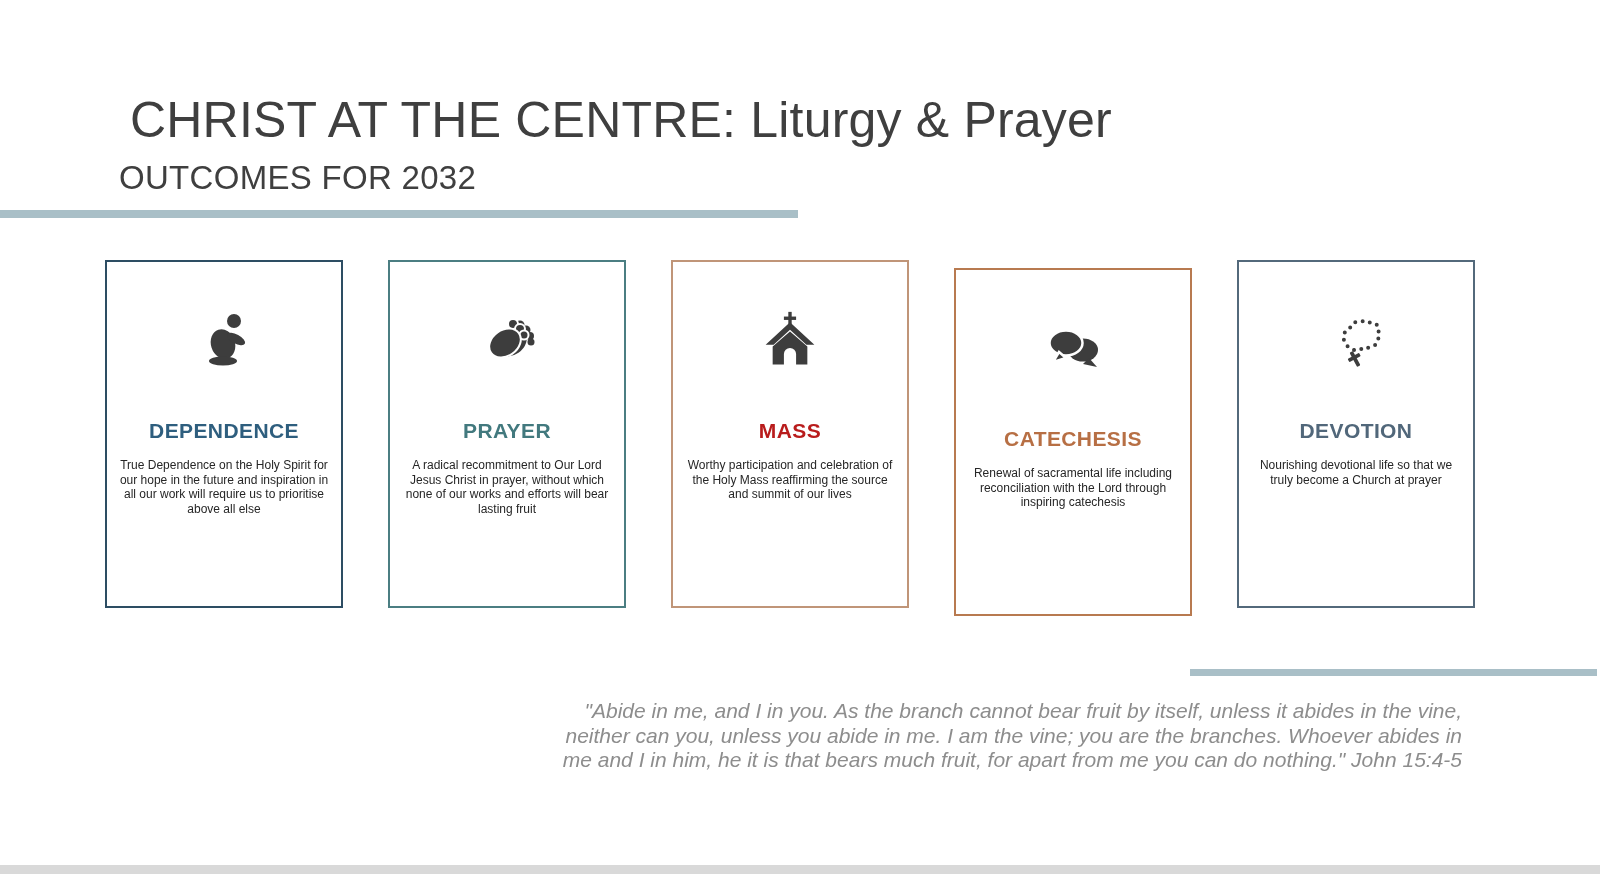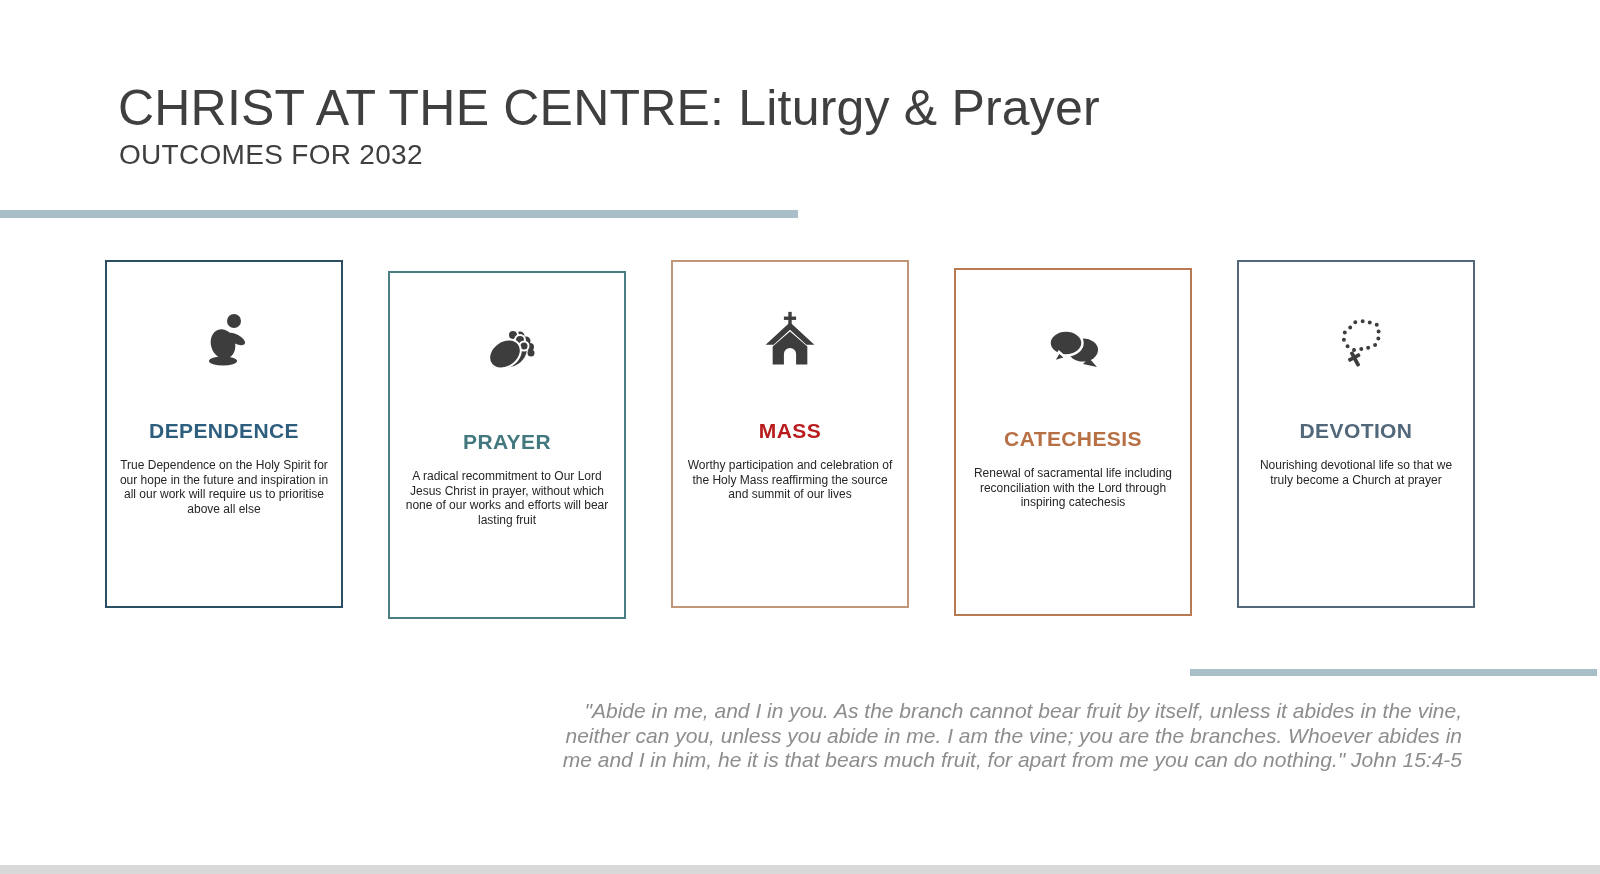--- a/index.html
+++ b/index.html
@@ -2,24 +2,24 @@
 <html><head>
 <meta charset="utf-8">
 <style>
   html,body{margin:0;padding:0;}
   body{
     width:1600px;height:874px;position:relative;background:#ffffff;
     font-family:"Liberation Sans",sans-serif;overflow:hidden;
   }
   .title-block{position:absolute;left:118px;top:82px;}
   .page-title{
-    margin:0;font-size:50px;font-weight:400;color:#3f3f3f;letter-spacing:0.2px;line-height:1.05;text-align:right;
+    margin:12px;font-size:50px;font-weight:400;color:#3f3f3f;letter-spacing:0.2px;line-height:1.05;text-align:right;
   }
   .page-subtitle{
-    margin:4px 0 0 1px;font-size:28px;font-weight:400;color:#3f3f3f;letter-spacing:0.3px;
+    margin:4px 0 0 1px;font-size:33px;font-weight:400;color:#3f3f3f;letter-spacing:0.3px;
   }
   .top-bar{position:absolute;left:0;top:210px;width:798px;height:8px;background:#a9bfc7;}
   .bottom-bar{position:absolute;left:1190px;top:669px;width:407px;height:7px;background:#a9bfc7;}
   .bottom-strip{position:absolute;left:0;top:865px;width:1600px;height:9px;background:#d9d9d9;}
 
   .cards{position:absolute;left:105px;top:260px;display:flex;gap:45px;}
   .card{
     width:234px;height:344px;border:2px solid #555;background:#ffffff;
     display:flex;flex-direction:column;align-items:center;text-align:center;box-sizing:content-box;
   }
@@ -56,21 +56,21 @@
           <circle cx="42" cy="13" r="7"></circle>
           <ellipse cx="31" cy="36" rx="12" ry="15" transform="rotate(-18 31 36)"></ellipse>
           <ellipse cx="44" cy="31" rx="10" ry="4.5" transform="rotate(28 44 31)"></ellipse>
           <ellipse cx="31" cy="53" rx="14" ry="4.5"></ellipse>
         </svg>
       </div>
       <div class="card-title" style="color: rgb(46, 94, 126);">DEPENDENCE</div>
       <div class="card-body">True Dependence on the Holy Spirit for our hope in the future and inspiration in all our work will require us to prioritise above all else</div>
     </div>
 
-    <div class="card" style="border-color: rgb(75, 126, 130); margin-top: 11px;">
+    <div class="card" style="border-color: rgb(75, 126, 130);">
       <div class="card-icon">
         <svg width="64" height="64" viewBox="0 0 64 64">
           <g fill="#3d3d3d">
             <circle cx="45" cy="17" r="4.5"></circle>
             <circle cx="51" cy="22" r="4.5"></circle>
             <circle cx="55" cy="28" r="4"></circle>
             <circle cx="56" cy="34" r="3.5"></circle>
             <ellipse cx="36" cy="34" rx="17" ry="13" transform="rotate(-35 36 34)"></ellipse>
           </g>
           <g fill="#3d3d3d" stroke="#ffffff" stroke-width="2">

